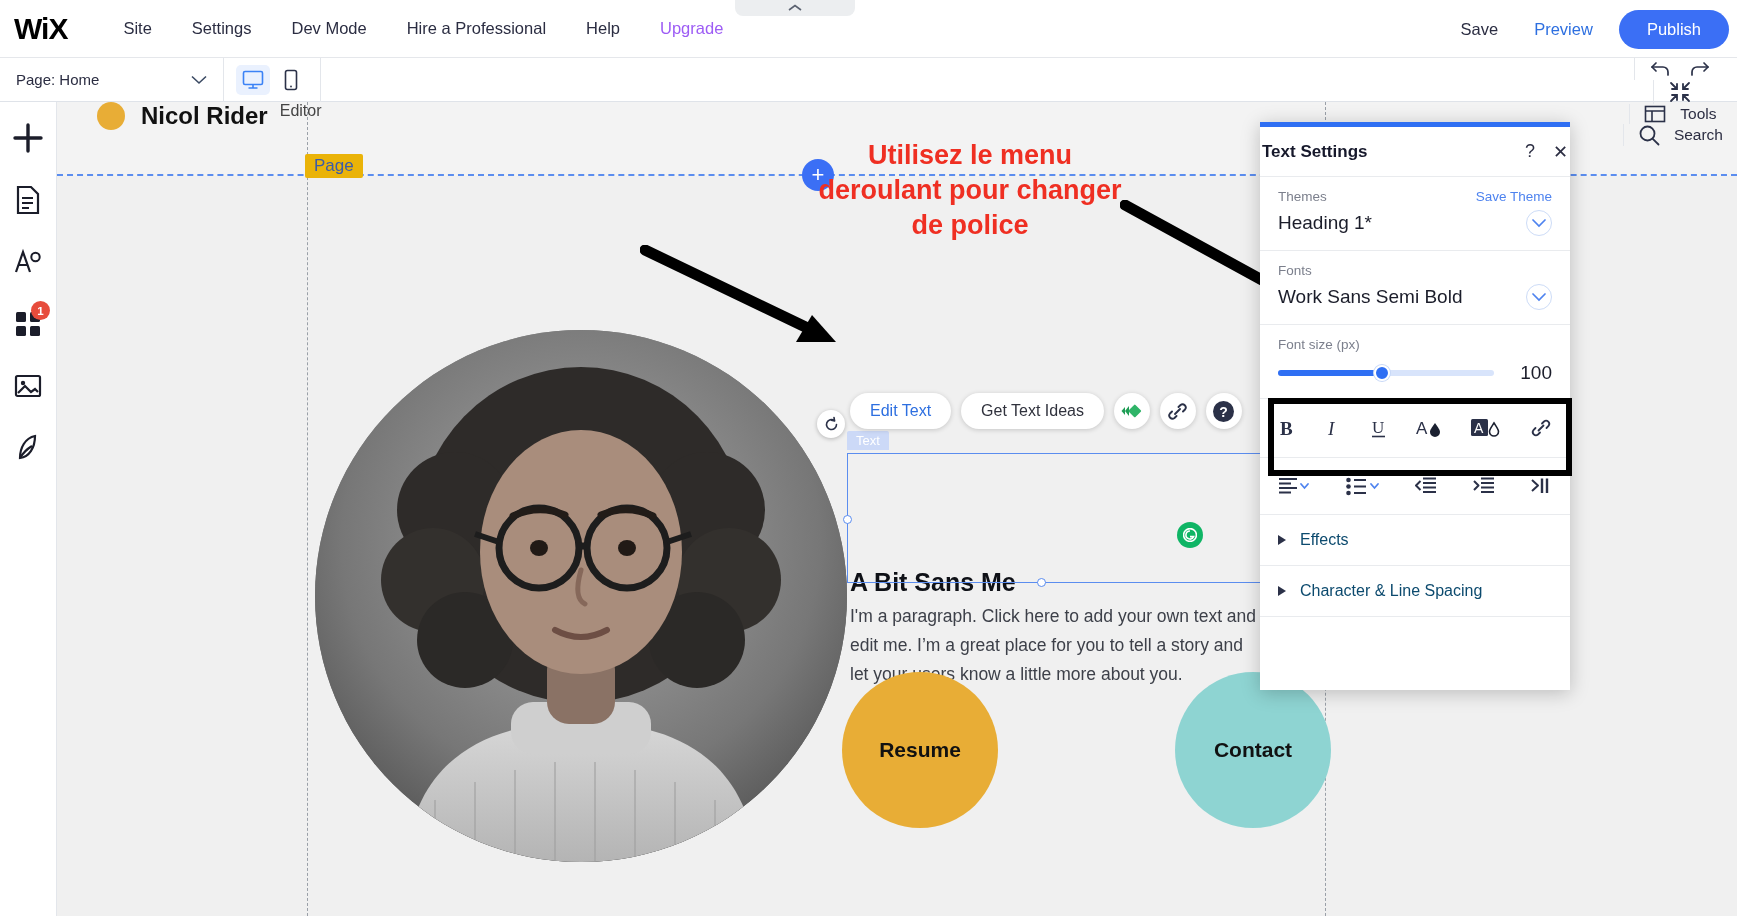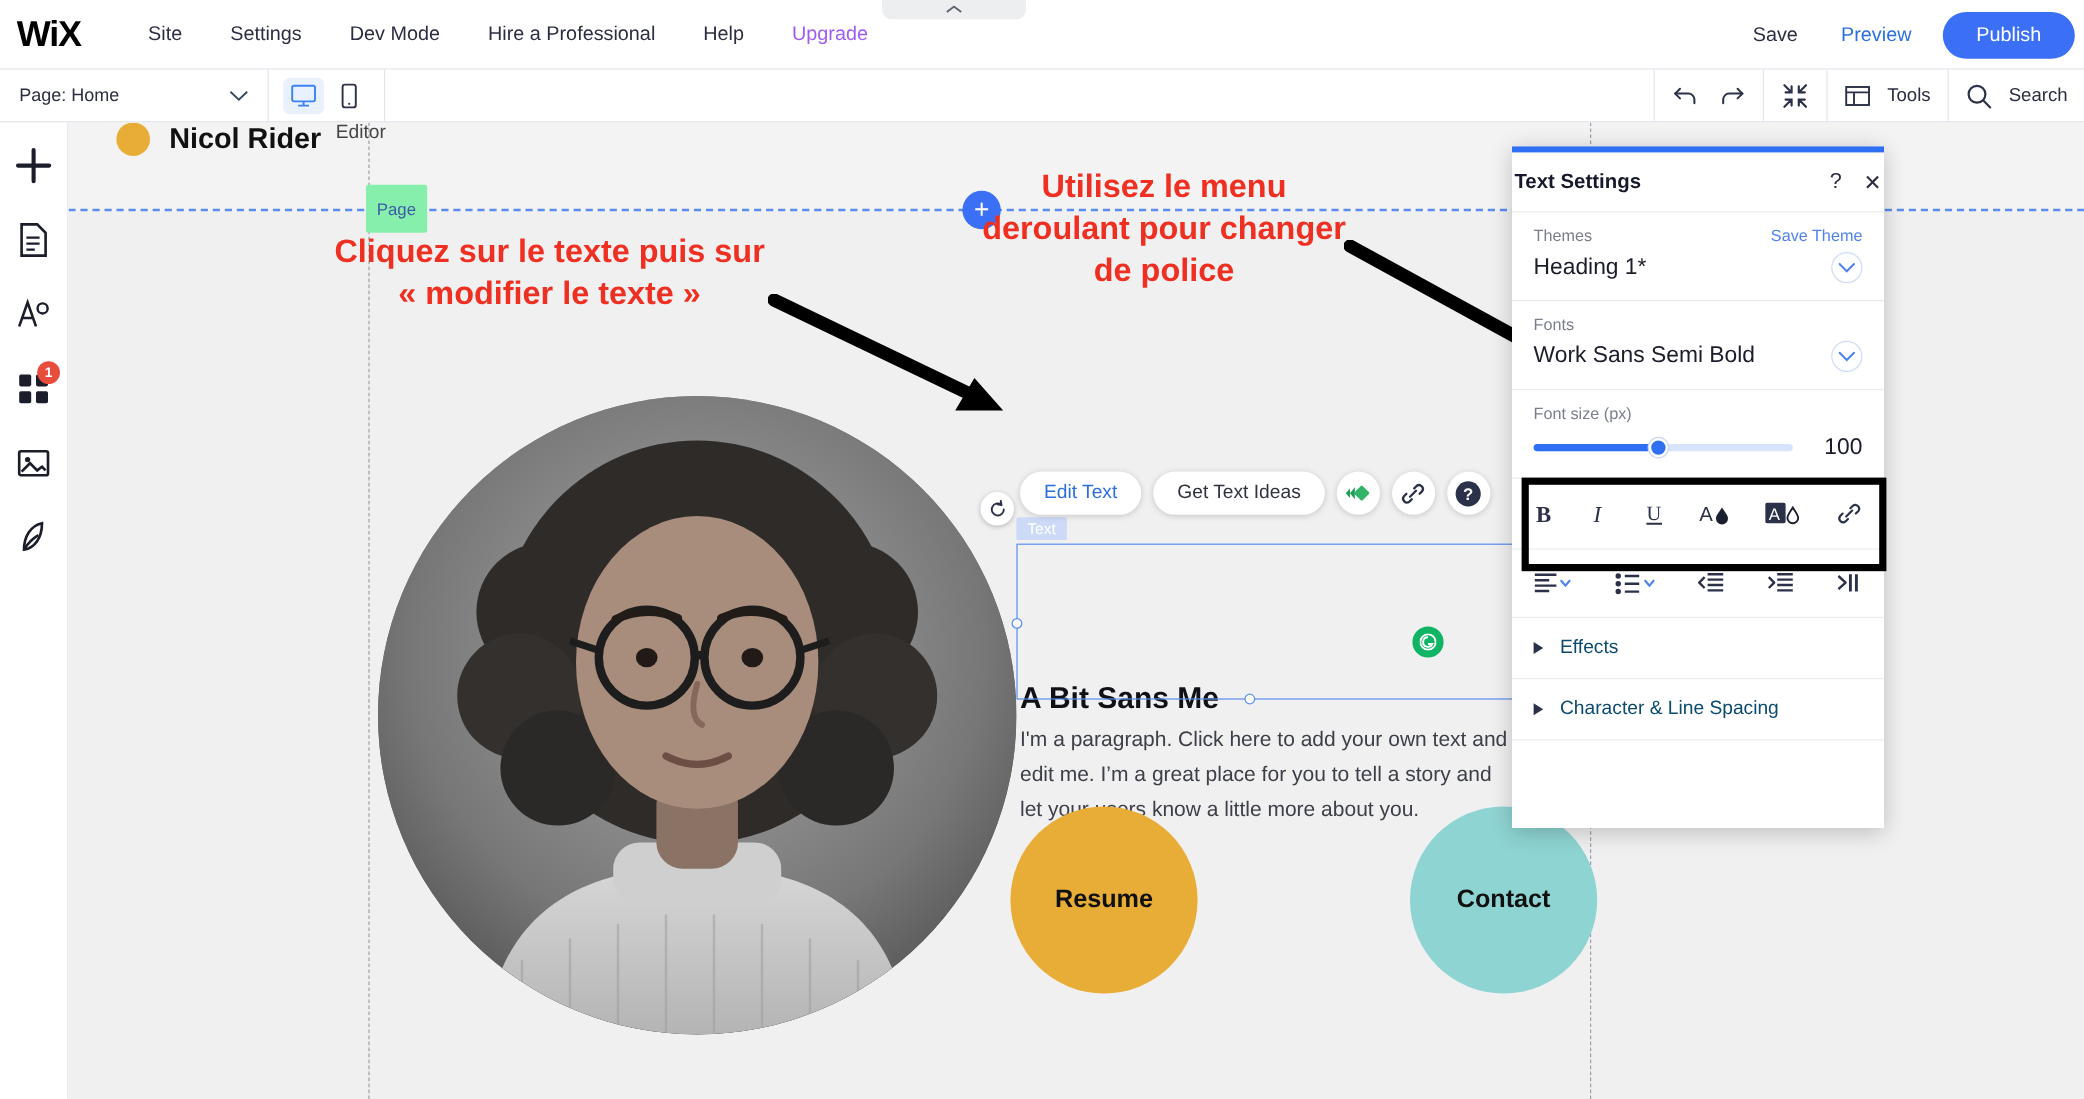--- a/index.html
+++ b/index.html
@@ -56,21 +56,21 @@
     display: flex; align-items: center; width: 224px; height: 44px;
     padding: 0 16px; cursor: pointer; border-right: 1px solid #e3e6eb;
     justify-content: space-between;
   }
   .page-select .label { font-size: 15px; color: #2b2d42; }
   .vp-group { display: flex; align-items: center; gap: 4px; padding: 0 12px;
               height: 44px; border-right: 1px solid #e3e6eb; }
   .vp-btn { width: 34px; height: 30px; display: flex; align-items: center;
             justify-content: center; border-radius: 5px; cursor: pointer; }
   .vp-btn.active { background: #eaf1fe; }
-  .subbar-right { position: absolute; right: 0; top: 0; height: 44px; display: flex; align-items: center; }
+  .subbar-right { position: absolute; right: 0; top: 0; height: 44px; display: flex; align-items: center; flex-direction: column; }
   .sb-sec { display: flex; align-items: center; height: 44px; padding: 0 14px;
             border-left: 1px solid #e3e6eb; gap: 14px; }
   .sb-ico { cursor: pointer; display: flex; align-items: center; }
   .sb-text { font-size: 15.5px; color: #2b2d42; }
 
   
   .leftrail {
     position: absolute; top: 102px; left: 0; width: 57px; height: 814px;
     background: #fff; border-right: 1px solid #e3e6eb;
     display: flex; flex-direction: column; align-items: center;
@@ -101,22 +101,22 @@
   .site-sub { font-size: 16px; color: #444; margin-left: 12px; }
 
   .dash-v { position: absolute; top: 0; height: 814px; width: 0;
             border-left: 1px dashed #9aa0a8; }
   .blue-sep {
     position: absolute; left: 0; top: 72px; width: 1680px; height: 0;
     border-top: 2px dashed #5b8def;
   }
   .page-tag {
     position: absolute; left: 248px; top: 52px;
-    background: #86efac; color: #3b5ba8; font-size: 14px;
-    padding: 12px 9px; border-radius: 2px;
+    background: #eab308; color: #3b5ba8; font-size: 17px;
+    padding: 2px 9px; border-radius: 2px;
   }
   .plus-handle {
     position: absolute; left: 745px; top: 57px; width: 32px; height: 32px;
     border-radius: 50%; background: #3b6ff5; color: #fff; font-size: 22px;
     display: flex; align-items: center; justify-content: center; cursor: pointer;
     z-index: 12; line-height: 1;
   }
 
   
   .portrait {
@@ -501,24 +501,20 @@
 
       <div class="circ" style="left:785px; top:570px; background:#e8ad36;">
         <span>Resume</span>
       </div>
       <div class="circ" style="left:1118px; top:570px; background:#8ed4d2;">
         <span>Contact</span>
       </div>
     </div>
   </div>
 
-  <div class="anno" style="left:248px; top:192px; width:420px;">
-    <div>Cliquez sur le texte puis sur</div>
-    <div>« modifier le texte »</div>
-  </div>
 
   <div class="anno" style="left:790px; top:138px; width:360px;">
     <div>Utilisez le menu</div>
     <div>deroulant pour changer</div>
     <div>de police</div>
   </div>
 
   <svg class="arrow-svg" style="left:640px; top:245px;" width="220" height="105" viewBox="0 0 220 105">
     <path d="M5 5 L178 88" stroke="#000" stroke-width="11" stroke-linecap="round"></path>
     <path d="M196 97 L156 97 L172 70 Z" fill="#000"></path>

